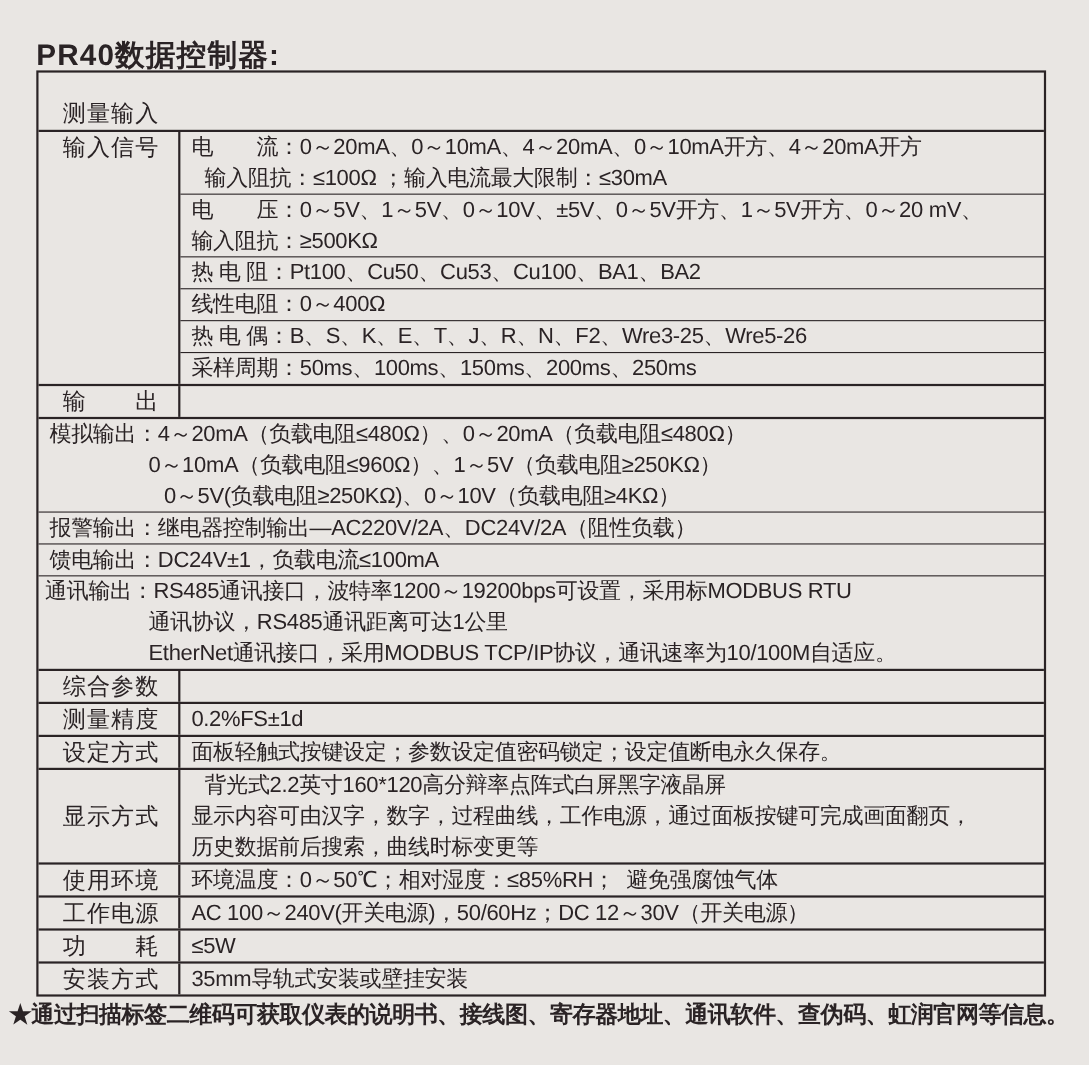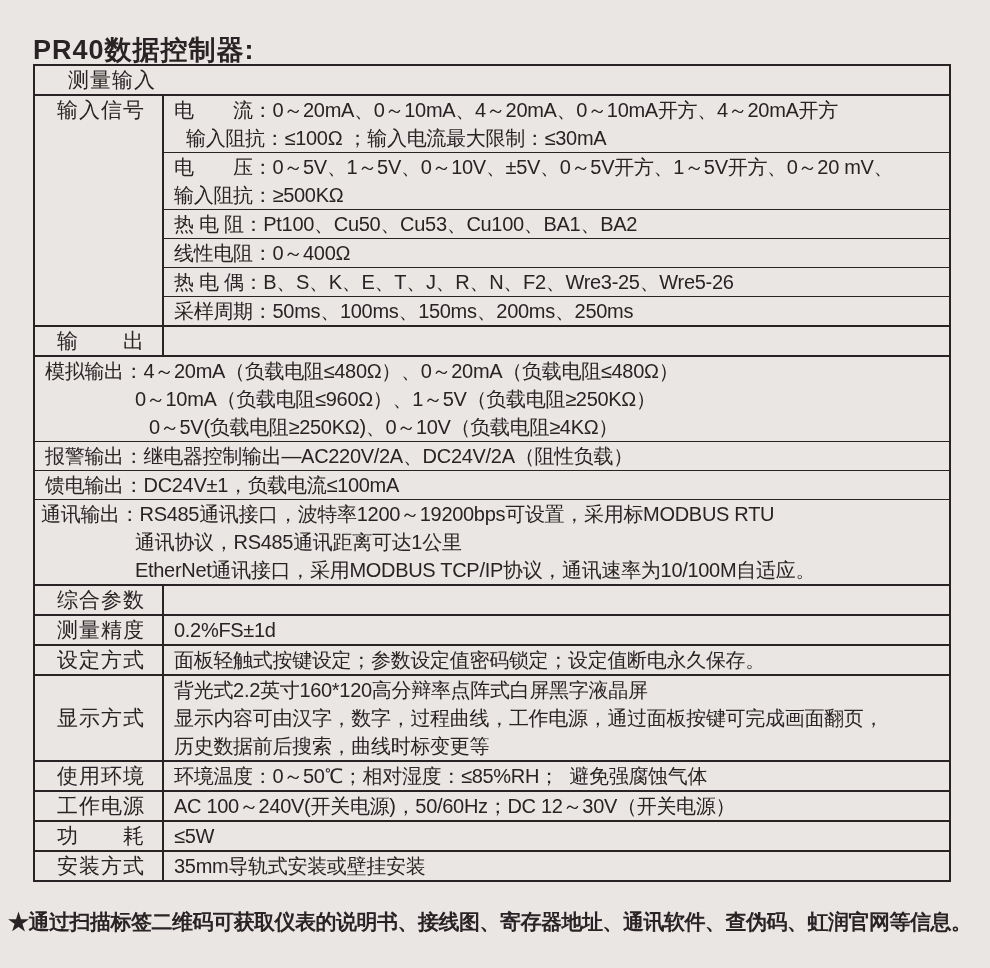--- a/index.html
+++ b/index.html
@@ -40,21 +40,21 @@
   .content{flex:1;min-width:0;display:flex;flex-direction:column;justify-content:center;}
   .subrows{flex:1;min-width:0;display:flex;flex-direction:column;}
   .sub{display:flex;flex-direction:column;justify-content:center;}
   .sub.bt1{border-top:1px solid var(--ink);}
   .line{
     line-height:28px;min-height:28px;
     font-size:20px;letter-spacing:-0.3px;
     padding-left:10px;
     white-space:pre;
   }
-  .section-span .line{font-size:21px;letter-spacing:1px;padding-left:33px;}
+  .section-span .line{font-size:21px;letter-spacing:1px;padding-left:22px;margin-top:24px;}
   .footer-note{
     position:absolute;left:8px;top:908px;width:980px;
     font-size:21px;font-weight:700;letter-spacing:-0.5px;
     white-space:pre;
   }
 </style>
 </head>
 <body>
 
 <h1 class="page-title">PR40数据控制器:</h1>
@@ -126,21 +126,21 @@
     </div>
     <div class="row simple bt">
       <div class="lab divided">设定方式</div>
       <div class="content">
         <div class="line" style="padding-left: 10px;">面板轻触式按键设定；参数设定值密码锁定；设定值断电永久保存。</div>
       </div>
     </div>
     <div class="row simple bt">
       <div class="lab divided">显示方式</div>
       <div class="content">
-        <div class="line" style="padding-left: 10px;">背光式2.2英寸160*120高分辩率点阵式白屏黑字液晶屏</div>
+        <div class="line" style="padding-left: 10px; margin-left: 12px;">背光式2.2英寸160*120高分辩率点阵式白屏黑字液晶屏</div>
         <div class="line" style="padding-left: 10px;">显示内容可由汉字，数字，过程曲线，工作电源，通过面板按键可完成画面翻页，</div>
         <div class="line" style="padding-left: 10px;">历史数据前后搜索，曲线时标变更等</div>
       </div>
     </div>
     <div class="row simple bt">
       <div class="lab divided">使用环境</div>
       <div class="content">
         <div class="line" style="padding-left: 10px;">环境温度：0～50℃；相对湿度：≤85%RH；  避免强腐蚀气体</div>
       </div>
     </div>

